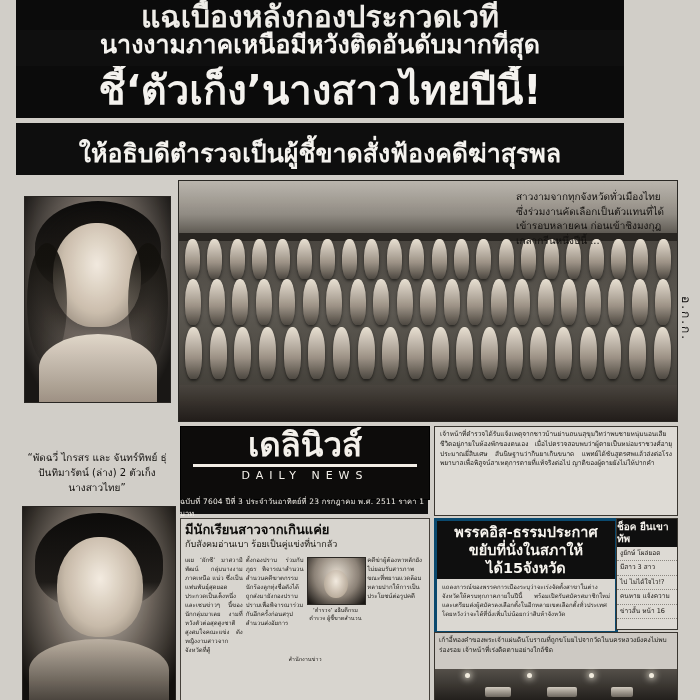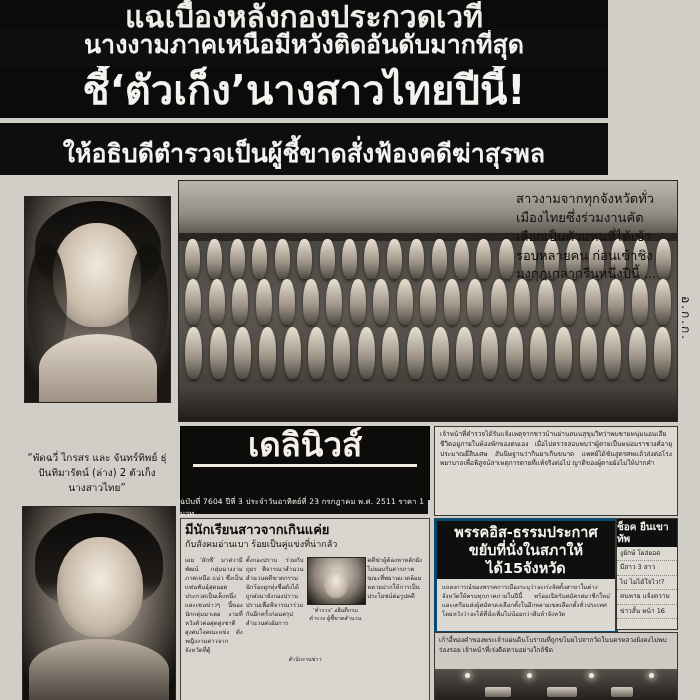--- a/index.html
+++ b/index.html
@@ -11,21 +11,21 @@
     position:relative;
   }
   .page{
     position:absolute;inset:0;
     background:#cfccc7;
     filter:contrast(1.02);
   }
 
   
   .headline-band{
-    position:absolute;left:0;top:0;width:608px;
+    position:absolute;left:16px;top:0;width:608px;
   }
   .hl{
     background:#0d0d0d;color:#f2f0ec;
     font-weight:bold;
     text-align:center;
     letter-spacing:0px;
     white-space:nowrap;
     overflow:hidden;
     line-height:1;
   }
@@ -97,21 +97,21 @@
   }
   .gp-row.r1{top:58px;}
   .gp-row.r1 span{width:15px;height:40px;}
   .gp-row.r2{top:98px;}
   .gp-row.r2 span{width:16px;height:46px;}
   .gp-row.r3{top:146px;}
   .gp-row.r3 span{width:17px;height:52px;}
 
   .side-caption{
     position:absolute;left:516px;top:14px;width:150px;
-    color:#141210;font-size:13px;line-height:1.45;
+    color:#141210;font-size:10px;line-height:1.45;
     text-align:left;
   }
   .side-vertical{
     position:absolute;right:4px;top:120px;
     writing-mode:vertical-rl;
     font-size:12px;color:#131110;letter-spacing:2px;
   }
 
   
   .left-caption{
@@ -360,20 +360,21 @@
 
   <div class="portrait-bottom">
     <div class="hair"></div>
     <div class="face"></div>
     <div class="shoulders"></div>
   </div>
 
   <div class="nameplate">
     <div class="np-title">เดลินิวส์</div>
     <div class="np-rule"></div>
+    <div class="np-sub">DAILY NEWS</div>
   </div>
 
   <div class="issue-line">ฉบับที่ 7604  ปีที่ 3 ประจำวันอาทิตย์ที่ 23 กรกฎาคม พ.ศ. 2511  ราคา 1 บาท</div>
 
   <div class="story-a">
     <div class="body">เจ้าหน้าที่ตำรวจได้รับแจ้งเหตุจากชาวบ้านย่านถนนสุขุมวิทว่าพบชายหนุ่มนอนเสียชีวิตอยู่ภายในห้องพักของตนเอง เมื่อไปตรวจสอบพบว่าผู้ตายเป็นหม่อมราชวงศ์อายุประมาณยี่สิบเศษ สันนิษฐานว่ากินยาเกินขนาด แพทย์ได้ชันสูตรศพแล้วส่งต่อโรงพยาบาลเพื่อพิสูจน์สาเหตุการตายที่แท้จริงต่อไป ญาติของผู้ตายยังไม่ให้ปากคำ</div>
   </div>
 
   <div class="mid-block">
     <div class="mid-head">มีนักเรียนสาวจากเกินแค่ย</div>

